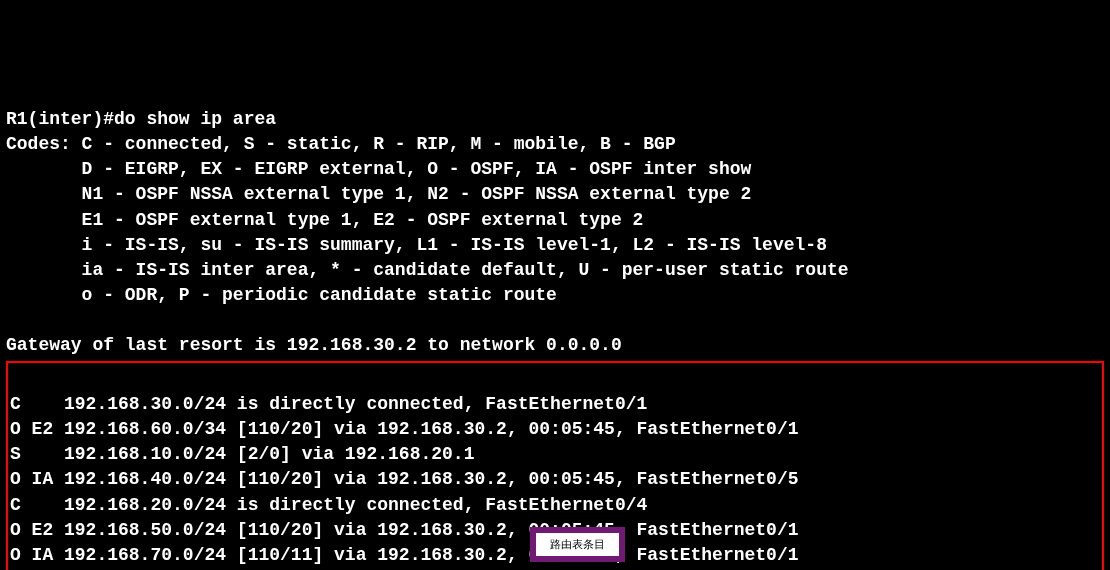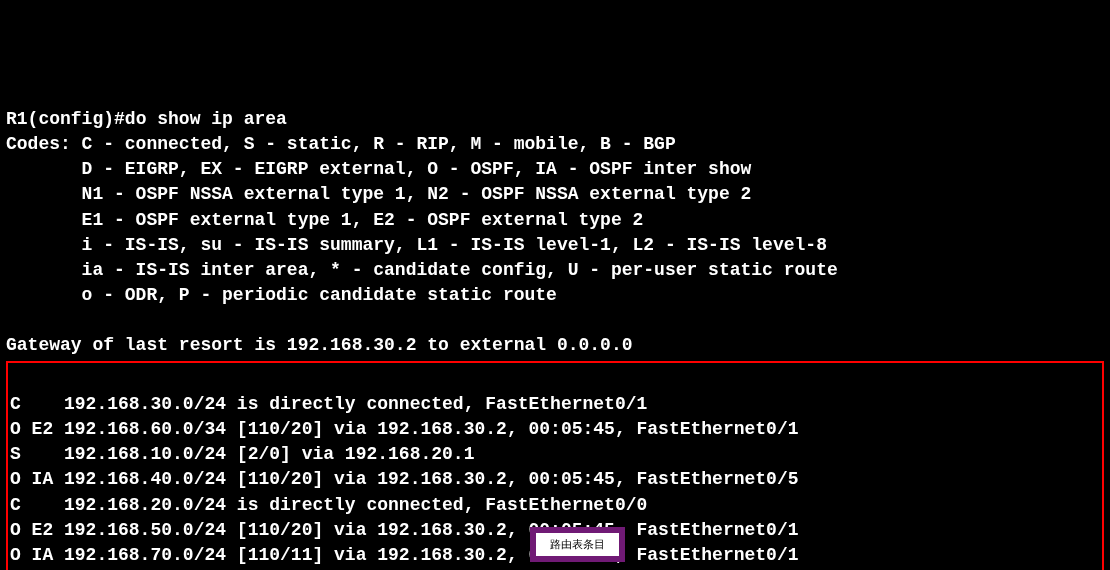--- a/index.html
+++ b/index.html
@@ -39,36 +39,36 @@
       font-family: 'SimSun', 'Microsoft YaHei', sans-serif;
       font-size: 11px;
       font-weight: normal;
     }
   </style>
 </head>
 <body>
 
 
 
-<div class="terminal"><span>R1(config)#</span><span>do show ip area</span>
+<div class="terminal"><span>R1(inter)#</span><span>do show ip area</span>
 <span>Codes: C - connected, S - static, R - RIP, M - mobile, B - BGP</span>
 <span>       D - EIGRP, EX - EIGRP external, O - OSPF, IA - OSPF inter show</span>
 <span>       N1 - OSPF NSSA external type 1, N2 - OSPF NSSA external type 2</span>
 <span>       E1 - OSPF external type 1, E2 - OSPF external type 2</span>
 <span>       i - IS-IS, su - IS-IS summary, L1 - IS-IS level-1, L2 - IS-IS level-8</span>
-<span>       ia - IS-IS inter area, * - candidate config, U - per-user static route</span>
+<span>       ia - IS-IS inter area, * - candidate default, U - per-user static route</span>
 <span>       o - ODR, P - periodic candidate static route</span>
 
-<span>Gateway of last resort is 192.168.30.2 to external 0.0.0.0</span>
+<span>Gateway of last resort is 192.168.30.2 to network 0.0.0.0</span>
 <div class="route-box">
 <span>C    192.168.30.0/24 is directly connected, FastEthernet0/1</span>
 <span>O E2 192.168.60.0/34 [110/20] via 192.168.30.2, 00:05:45, FastEthernet0/1</span>
 <span>S    192.168.10.0/24 [2/0] via 192.168.20.1</span>
 <span>O IA 192.168.40.0/24 [110/20] via 192.168.30.2, 00:05:45, FastEthernet0/5</span>
-<span>C    192.168.20.0/24 is directly connected, FastEthernet0/0</span>
+<span>C    192.168.20.0/24 is directly connected, FastEthernet0/4</span>
 <span>O E2 192.168.50.0/24 [110/20] via 192.168.30.2, 00:05:45, FastEthernet0/1</span>
 <span>O IA 192.168.70.0/24 [110/11] via 192.168.30.2, 00:05:45, FastEthernet0/1</span>
 </div></div>
 
 <div class="label-box">路由表条目</div>
 
 
 
 
 </body></html>

